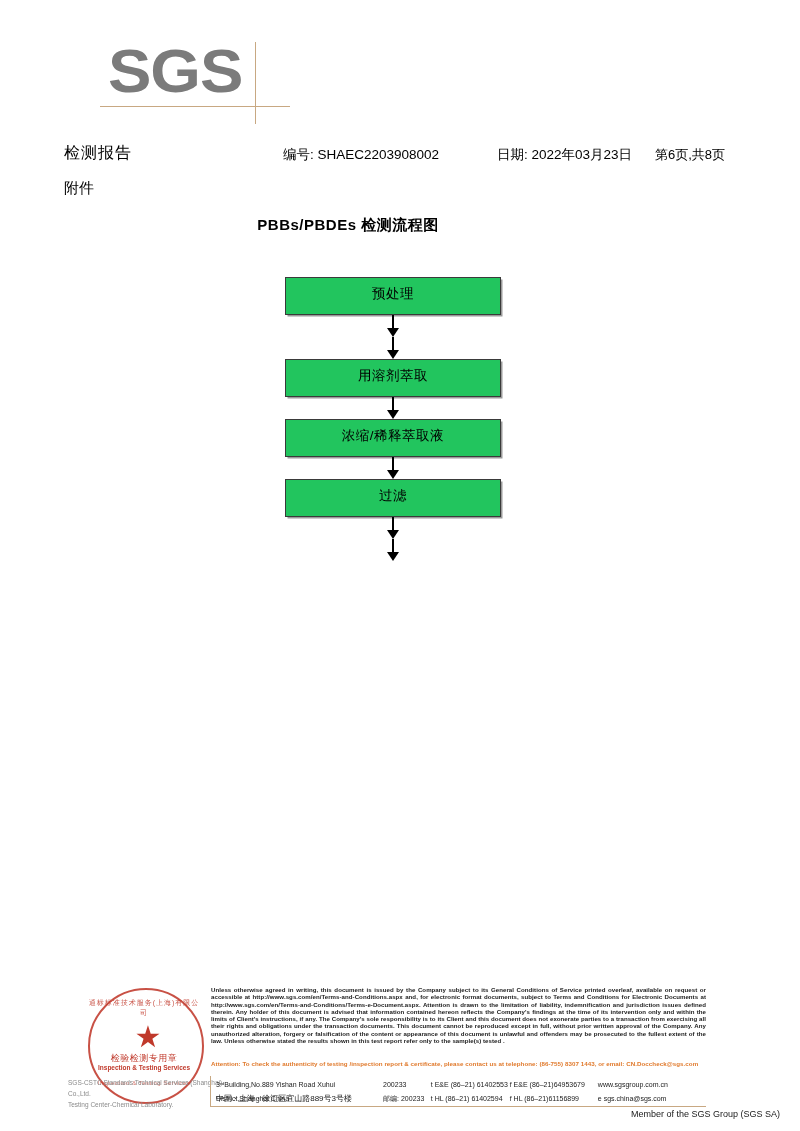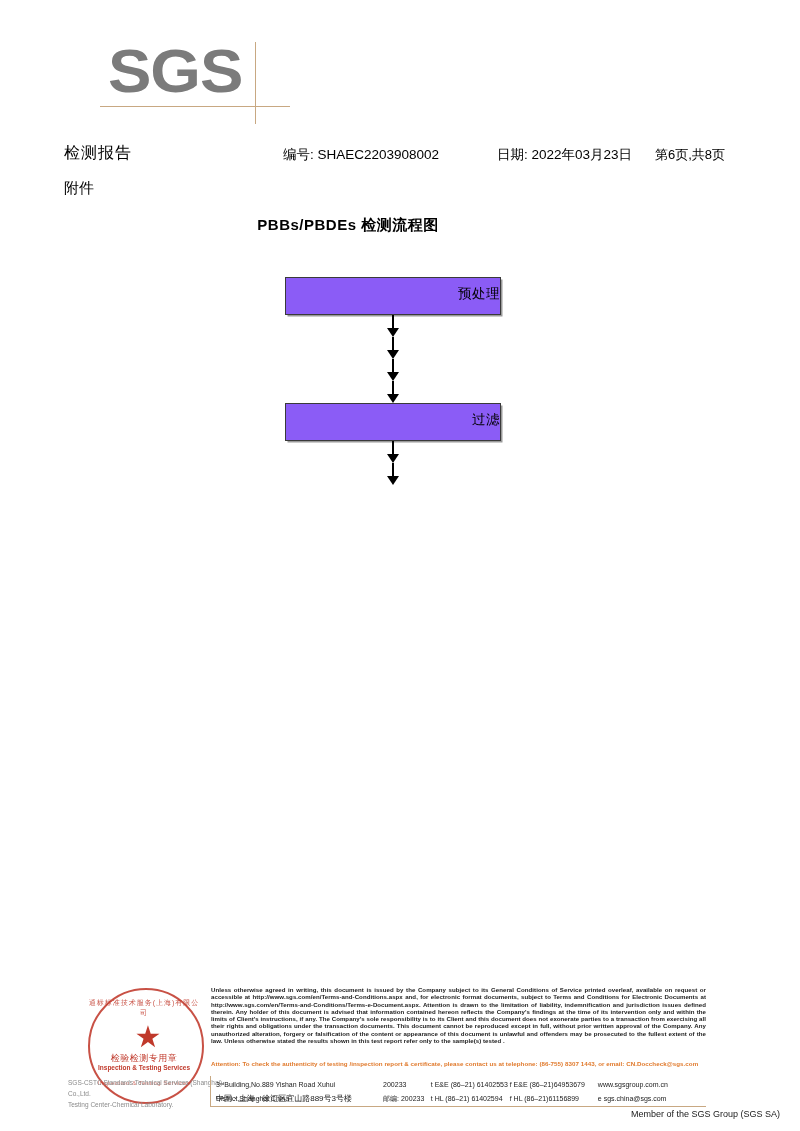--- a/index.html
+++ b/index.html
@@ -104,25 +104,25 @@
     position: absolute;
     left: 285px;
     top: 277px;
     width: 218px;
   }
   .flow-node {
     position: relative;
     width: 216px;
     height: 38px;
     border: 1.2px solid #3a3a3a;
-    background: #8b5cf6;
+    background: #22c55e;
     box-shadow: 2px 2px 0 -0.5px #9a9a9a;
     display: flex;
     align-items: center;
-    justify-content: flex-end;
+    justify-content: center;
     box-sizing: border-box;
   }
   .flow-node span {
     font-size: 13.5px;
     letter-spacing: 0.5px;
     position: relative;
     top: -2px;
   }
   .flow-arrow {
     position: relative;
@@ -324,25 +324,31 @@
   <div class="flow-arrow">
     <div class="shaft"></div>
       <div class="head"></div>
   </div>
 
   <div class="flow-arrow">
     <div class="shaft"></div>
       <div class="head"></div>
   </div>
 
-  <div class="flow-arrow">
-    <div class="shaft"></div>
-      <div class="head"></div>
-  </div>
-
+  <div class="flow-node">
+    <span>用溶剂萃取</span>
+  </div>
+  <div class="flow-arrow">
+    <div class="shaft"></div>
+      <div class="head"></div>
+  </div>
+
+  <div class="flow-node">
+    <span>浓缩/稀释萃取液</span>
+  </div>
   <div class="flow-arrow">
     <div class="shaft"></div>
       <div class="head"></div>
   </div>
 
   <div class="flow-node">
     <span>过滤</span>
   </div>
   <div class="flow-arrow">
     <div class="shaft"></div>

